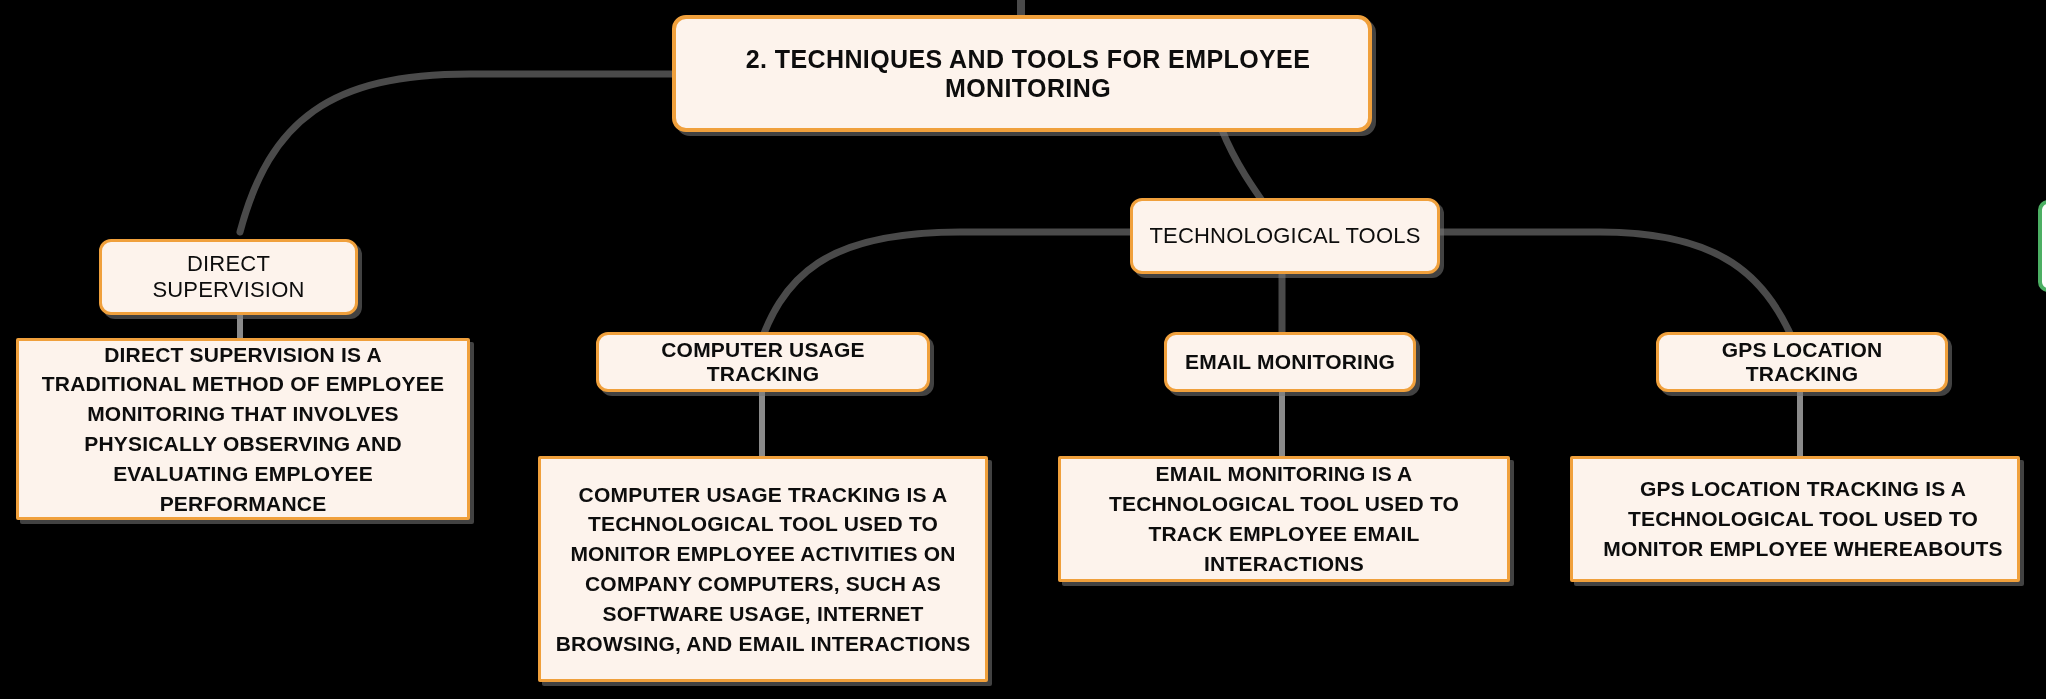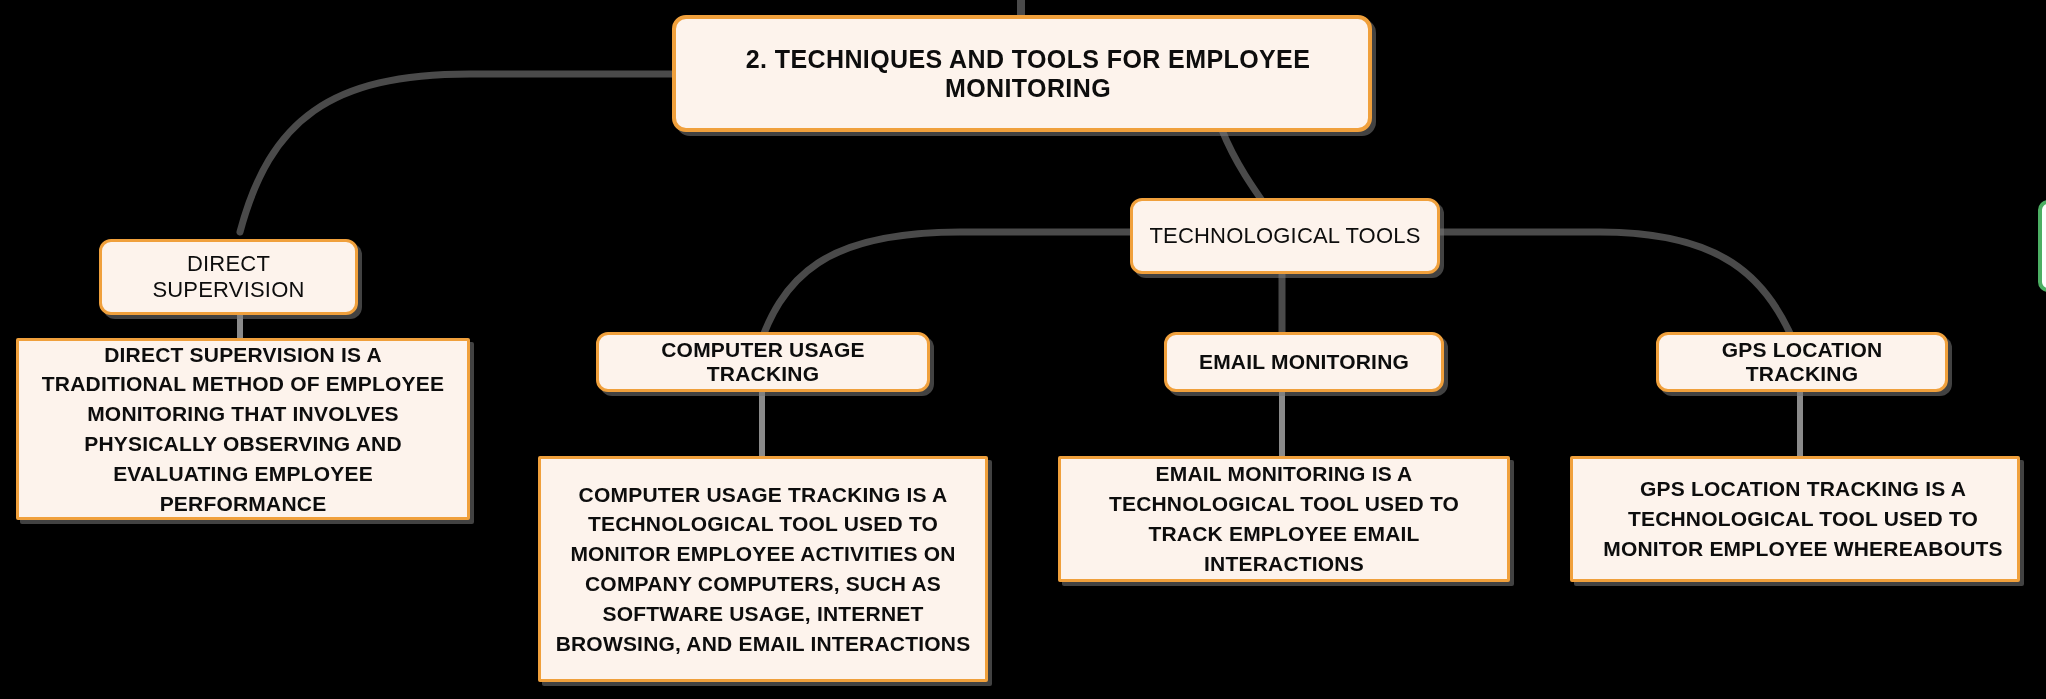--- a/index.html
+++ b/index.html
@@ -124,21 +124,21 @@
   </div>
 
   <div class="node node-leaf" style="left:596px; top:332px; width:334px; height:60px;">
     <span class="txt">COMPUTER USAGE TRACKING</span>
   </div>
 
   <div class="node node-desc" style="left:538px; top:456px; width:450px; height:226px;">
     <span class="txt">COMPUTER USAGE TRACKING IS A TECHNOLOGICAL TOOL USED TO MONITOR EMPLOYEE ACTIVITIES ON COMPANY COMPUTERS, SUCH AS SOFTWARE USAGE, INTERNET BROWSING, AND EMAIL INTERACTIONS</span>
   </div>
 
-  <div class="node node-leaf" style="left:1164px; top:332px; width:280px; height:60px;justify-content:flex-end;">
+  <div class="node node-leaf" style="left:1164px; top:332px; width:252px; height:60px;justify-content:flex-end;">
     <span class="txt">EMAIL MONITORING</span>
   </div>
 
   <div class="node node-desc" style="left:1058px; top:456px; width:452px; height:126px;">
     <span class="txt">EMAIL MONITORING IS A TECHNOLOGICAL TOOL USED TO TRACK EMPLOYEE EMAIL INTERACTIONS</span>
   </div>
 
   <div class="node node-leaf" style="left:1656px; top:332px; width:292px; height:60px;">
     <span class="txt">GPS LOCATION TRACKING</span>
   </div>

